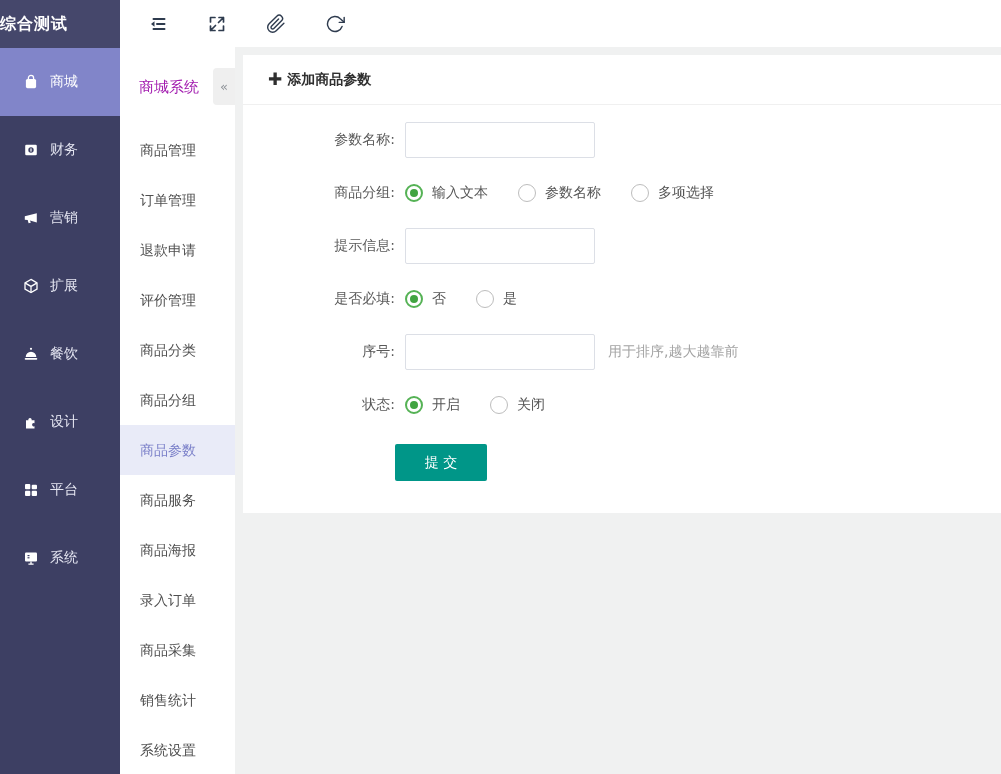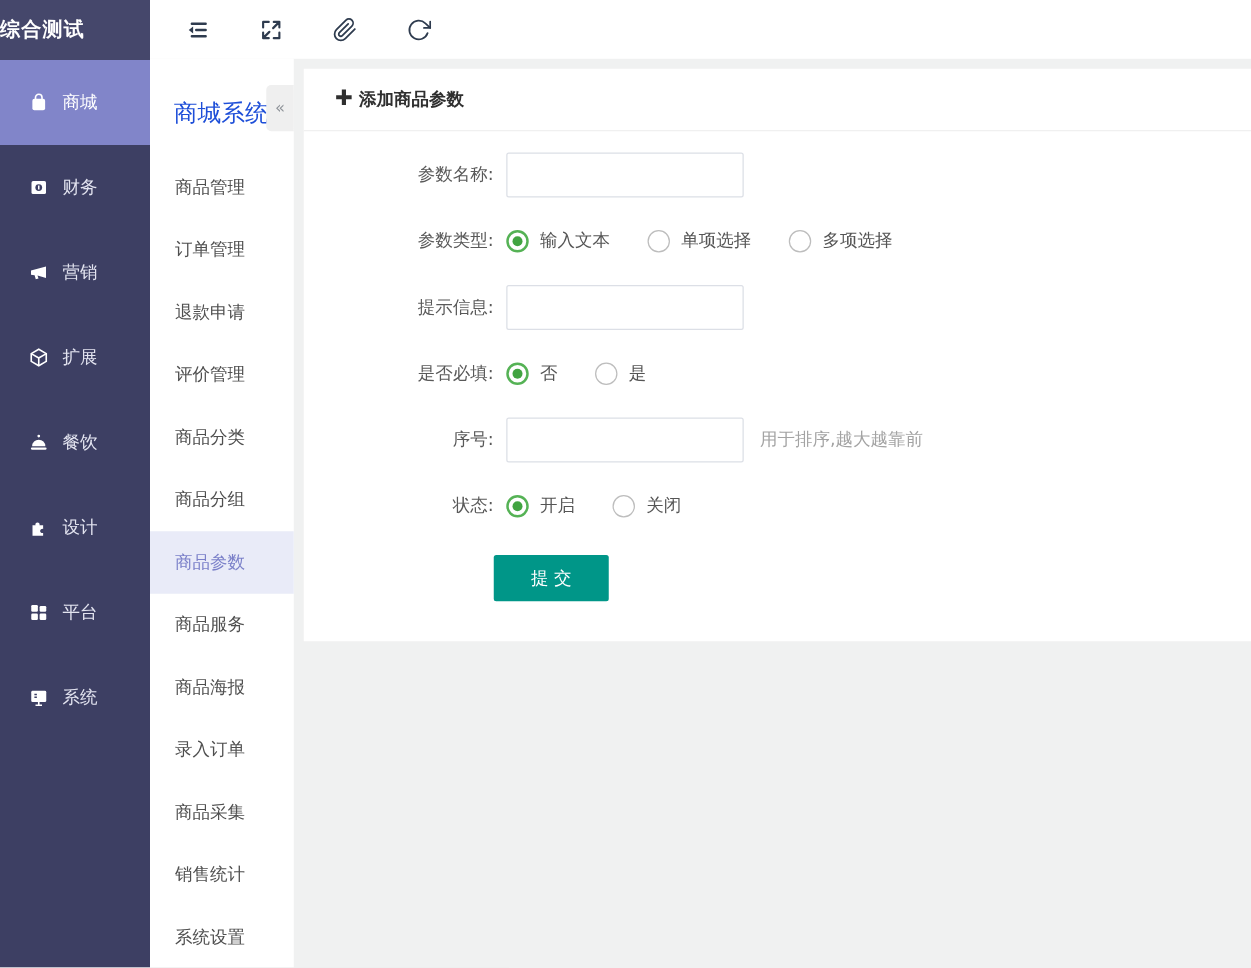--- a/index.html
+++ b/index.html
@@ -18,21 +18,21 @@
 
   
   .topbar { position:absolute; left:120px; top:0; width:881px; height:47px; background:#fff;
     display:flex; align-items:center; padding-left:27px; gap:37px; }
   .tb-ico { width:22px; height:22px; display:flex; align-items:center; justify-content:center; cursor:pointer; }
   .tb-ico svg { width:20px; height:20px; stroke:#2e3b4e; fill:none; stroke-width:1.7; stroke-linecap:round; stroke-linejoin:round; }
 
   
   .submenu { position:absolute; left:120px; top:47px; width:115px; height:727px; background:#fff; }
   .submenu-header { position:relative; height:78px; }
-  .submenu-title { position:absolute; left:19px; top:31px; font-size:19px; color:#1d4ed8; }
+  .submenu-title { position:absolute; left:19px; top:31px; font-size:15px; color:#a21caf; }
   .collapse-tab { position:absolute; right:0; top:21px; width:22px; height:37px; background:#efefef;
     border-radius:4px 0 0 4px; display:flex; align-items:center; justify-content:center;
     color:#8f9399; font-size:13px; cursor:pointer; }
   .sub-item { height:50px; line-height:50px; padding-left:20px; font-size:14px; color:#4f4f4f; cursor:pointer; }
   .sub-item.active { background:#e9ebf8; color:#7b80c9; }
 
   
   .panel { position:absolute; left:243px; top:55px; width:758px; height:458px; background:#fff; }
   .panel-header { height:50px; display:flex; align-items:center; padding:0 25px;
     border-bottom:1px solid #f0f0f0; font-size:14px; font-weight:bold; color:#2f2f2f; }
@@ -205,33 +205,33 @@
     </div>
 
     <div class="form">
 
       <div class="form-row">
         <span class="form-label">参数名称:</span>
         <input class="txt-input" type="text" value="" style="">
       </div>
 
       <div class="form-row">
-        <span class="form-label">参数类型:</span>
+        <span class="form-label">商品分组:</span>
         <div class="radio-group">
           <span class="radio-opt sel">
             <span class="radio">
                 <span class="dot"></span>
               </span>
             <span class="radio-label">输入文本</span>
           </span>
           <span class="radio-opt">
             <span class="radio">
                 <span class="dot"></span>
               </span>
-            <span class="radio-label">单项选择</span>
+            <span class="radio-label">参数名称</span>
           </span>
           <span class="radio-opt">
             <span class="radio">
                 <span class="dot"></span>
               </span>
             <span class="radio-label">多项选择</span>
           </span>
         </div>
       </div>
 

